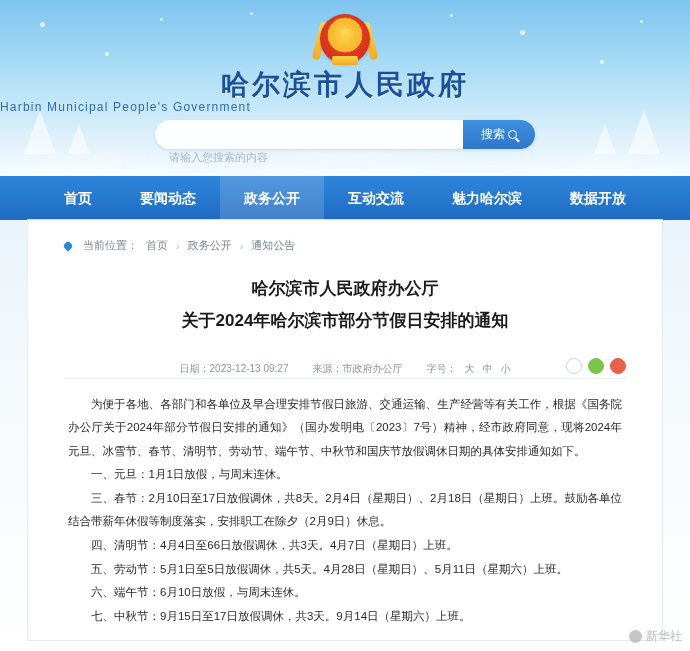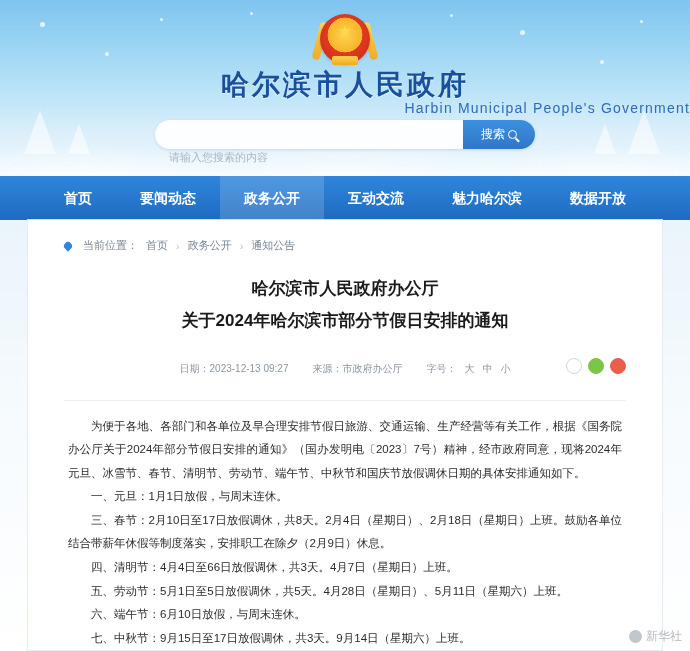--- a/index.html
+++ b/index.html
@@ -64,22 +64,22 @@
   .emblem .wheat-l { left: 2px; transform: rotate(14deg); }
   .emblem .wheat-r { right: 2px; transform: rotate(-14deg); }
 
   .site-title {
     position: absolute; top: 66px; left: 0; right: 0; text-align: center;
     font-size: 28px; font-weight: bold; letter-spacing: 3px;
     color: #1a4f9c;
     text-shadow: 0 1px 1px rgba(255,255,255,.7);
   }
   .site-title-en {
-    position: absolute; top: 100px; left: 0; right: 0; text-align: right;
-    font-size: 14px; letter-spacing: 1.2px; color: #2f6cb5;
+    position: absolute; top: 100px; left: 0; right: 0; text-align: left;
+    font-size: 12px; letter-spacing: 1.2px; color: #2f6cb5;
   }
 
   .searchbar {
     position: absolute; top: 120px; left: 50%; transform: translateX(-50%);
     width: 380px; height: 29px;
     background: rgba(255,255,255,.92);
     border-radius: 15px;
     display: flex; align-items: center;
     box-shadow: 0 1px 3px rgba(20,70,130,.15);
   }
@@ -150,21 +150,21 @@
   .doc-title {
     text-align: center; font-size: 17px; font-weight: bold; color: #1a1a1a;
     line-height: 1.9; padding: 6px 30px 2px 30px;
   }
   .doc-title .l2 { display: block; }
 
   .meta {
     display: flex; align-items: center; justify-content: center;
     gap: 24px; font-size: 10px; color: #8b97a3;
     border-bottom: 1px solid #eceff2;
-    padding: 14px 0 24px 0; margin-top: 8px;
+    padding: 14px 0 2px 0; margin-top: 8px;
     position: relative;
   }
   .meta .fs { display: flex; align-items: center; gap: 8px; }
   .meta .fs span.sz { cursor: pointer; }
   .share {
     position: absolute; right: 0; top: 10px; display: flex; gap: 6px;
   }
   .share i {
     width: 16px; height: 16px; border-radius: 50%; display: block;
     border: 1px solid #cfd8e0; position: relative; background: #fff;

